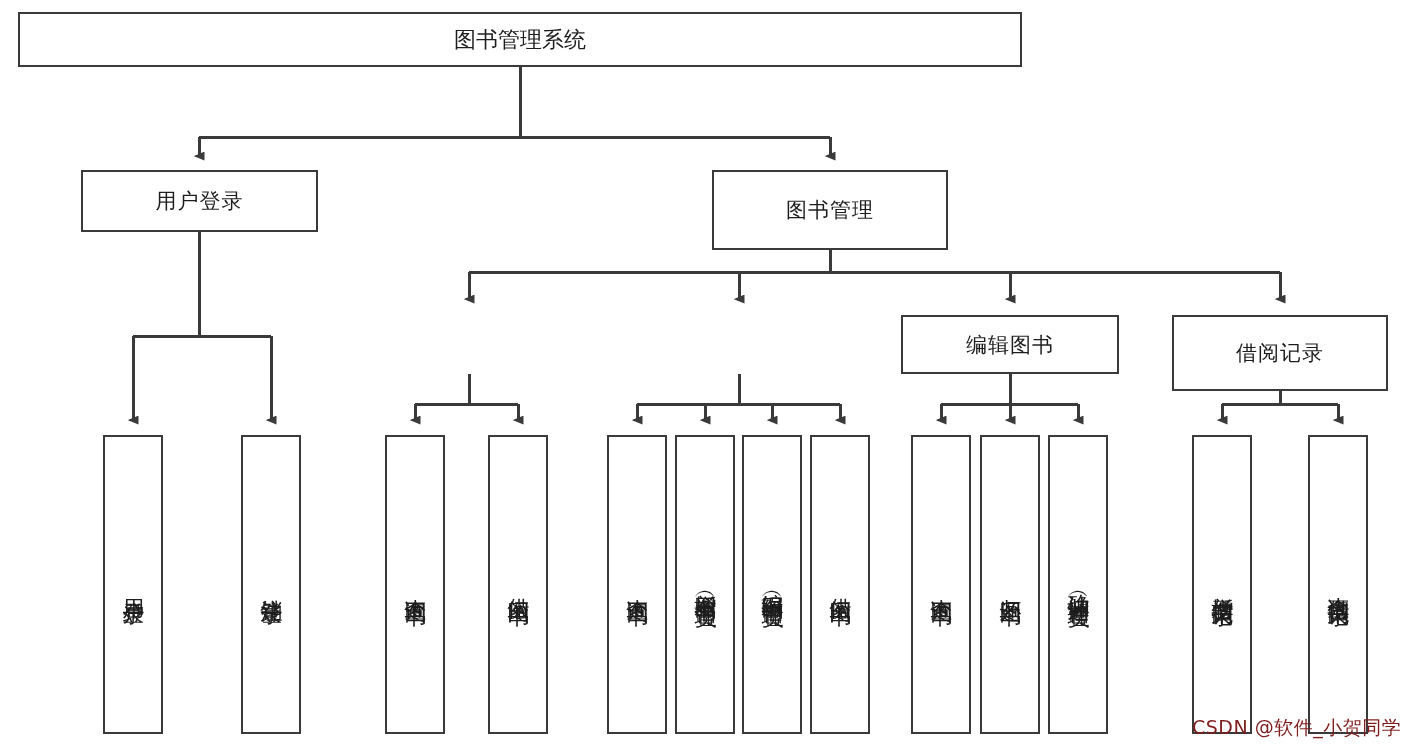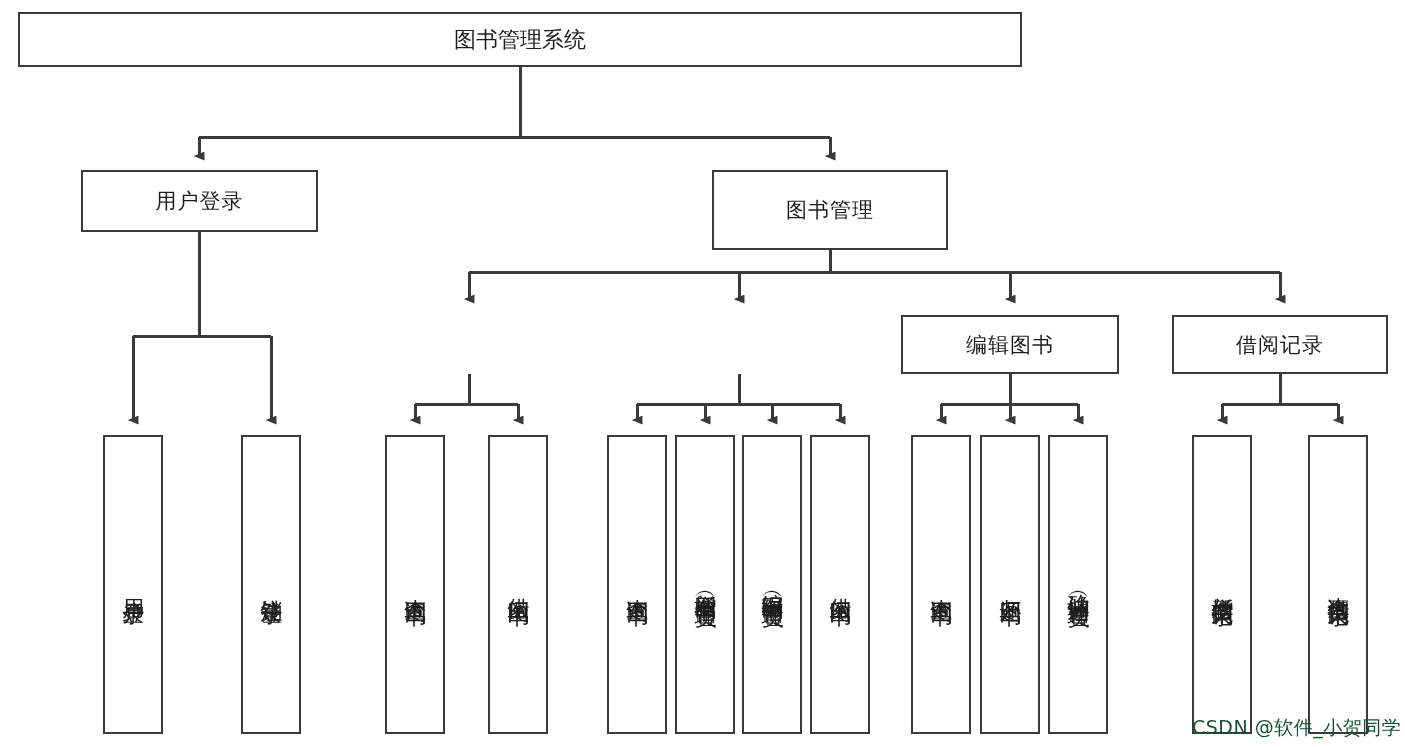--- a/index.html
+++ b/index.html
@@ -53,21 +53,21 @@
     text-orientation: upright;
     font-size: 22px;
     line-height: 1.22;
     letter-spacing: 2px;
     white-space: nowrap;
     color: #1d1d1d;
   }
   .watermark {
     position: absolute;
     font-size: 19px;
-    color: #14532d;
+    color: #7f1d1d;
     white-space: nowrap;
     letter-spacing: 0.5px;
   }
 </style>
 </head>
 <body>
 
 <div id="canvas">
 
   <svg id="wires" viewBox="0 0 1405 747">
@@ -129,21 +129,21 @@
   <div class="node h" style="left:81px; top:170px; width:237px; height:62px;">
     <span>用户登录</span>
   </div>
   <div class="node h" style="left:712px; top:170px; width:236px; height:80px;">
     <span>图书管理</span>
   </div>
 
   <div class="node h" style="left:901px; top:315px; width:218px; height:59px;">
     <span>编辑图书</span>
   </div>
-  <div class="node h" style="left:1172px; top:315px; width:216px; height:59px;">
+  <div class="node h" style="left:1172px; top:315px; width:216px; height:76px;">
     <span>借阅记录</span>
   </div>
 
   <div class="node v" style="left:103px; top:435px; width:60px; height:299px;">
     <span class="vtext">用户登录</span>
   </div>
   <div class="node v" style="left:241px; top:435px; width:60px; height:299px;">
     <span class="vtext">注销登录</span>
   </div>
 

